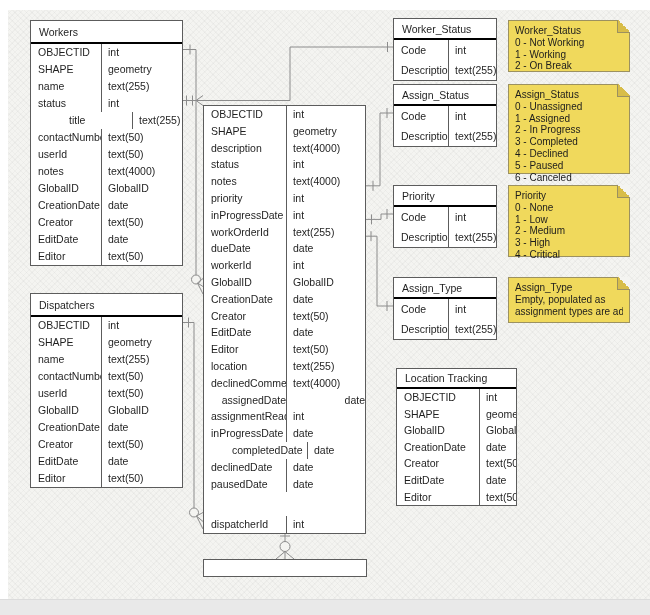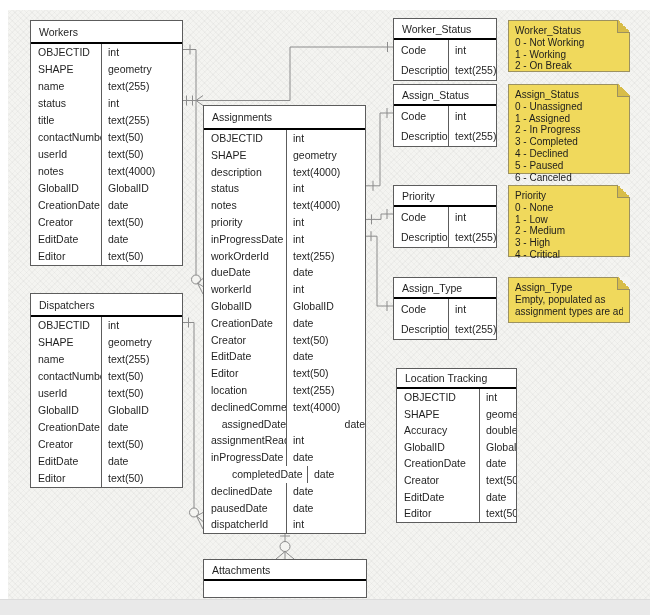--- a/index.html
+++ b/index.html
@@ -87,21 +87,21 @@
           <span class="ftype">geometry</span>
         </div>
         <div class="table-row" style="grid-template-columns: 70px 1fr; height: 17px; line-height: 17px;">
           <span class="fname">name</span>
           <span class="ftype">text(255)</span>
         </div>
         <div class="table-row" style="grid-template-columns: 70px 1fr; height: 17px; line-height: 17px;">
           <span class="fname">status</span>
           <span class="ftype">int</span>
         </div>
-        <div class="table-row" style="grid-template-columns: 70px 1fr; height: 17px; line-height: 17px;">
+        <div class="table-row" style="grid-template-columns: 70px 1fr; height: 17px; line-height: 17px; padding-left: 31px;">
           <span class="fname">title</span>
           <span class="ftype">text(255)</span>
         </div>
         <div class="table-row" style="grid-template-columns: 70px 1fr; height: 17px; line-height: 17px;">
           <span class="fname">contactNumber</span>
           <span class="ftype">text(50)</span>
         </div>
         <div class="table-row" style="grid-template-columns: 70px 1fr; height: 17px; line-height: 17px;">
           <span class="fname">userId</span>
           <span class="ftype">text(50)</span>
@@ -170,23 +170,20 @@
         <div class="table-row" style="grid-template-columns: 70px 1fr; height: 17px; line-height: 17px;">
           <span class="fname">EditDate</span>
           <span class="ftype">date</span>
         </div>
         <div class="table-row" style="grid-template-columns: 70px 1fr; height: 17px; line-height: 17px;">
           <span class="fname">Editor</span>
           <span class="ftype">text(50)</span>
         </div>
       </div>
       <div class="table" style="left: 203px; top: 105px; width: 163px;">
-        <div class="table-title" style="height: 22px;">
-          <span>Assignments</span>
-        </div>
         <div class="table-row" style="grid-template-columns: 82px 1fr; height: 16.8px; line-height: 16.8px;">
           <span class="fname">OBJECTID</span>
           <span class="ftype">int</span>
         </div>
         <div class="table-row" style="grid-template-columns: 82px 1fr; height: 16.8px; line-height: 16.8px;">
           <span class="fname">SHAPE</span>
           <span class="ftype">geometry</span>
         </div>
         <div class="table-row" style="grid-template-columns: 82px 1fr; height: 16.8px; line-height: 16.8px;">
           <span class="fname">description</span>
@@ -265,21 +262,21 @@
           <span class="ftype">date</span>
         </div>
         <div class="table-row" style="grid-template-columns: 82px 1fr; height: 16.8px; line-height: 16.8px;">
           <span class="fname">declinedDate</span>
           <span class="ftype">date</span>
         </div>
         <div class="table-row" style="grid-template-columns: 82px 1fr; height: 16.8px; line-height: 16.8px;">
           <span class="fname">pausedDate</span>
           <span class="ftype">date</span>
         </div>
-        <div class="table-row" style="grid-template-columns: 82px 1fr; height: 16.8px; line-height: 16.8px;">
+        <div class="table-row" style="grid-template-columns: 82px 1fr; height: 16.8px; line-height: 16.8px; margin-top: 24px;">
           <span class="fname">dispatcherId</span>
           <span class="ftype">int</span>
         </div>
       </div>
       <div class="table" style="left: 393px; top: 18px; width: 104px;">
         <div class="table-title" style="height: 19px;">
           <span>Worker_Status</span>
         </div>
         <div class="table-row" style="grid-template-columns: 54px 1fr; height: 20px; line-height: 20px;">
           <span class="fname">Code</span>
@@ -335,24 +332,20 @@
         </div>
         <div class="table-row" style="grid-template-columns: 82px 1fr; height: 16.6px; line-height: 16.6px;">
           <span class="fname">OBJECTID</span>
           <span class="ftype">int</span>
         </div>
         <div class="table-row" style="grid-template-columns: 82px 1fr; height: 16.6px; line-height: 16.6px;">
           <span class="fname">SHAPE</span>
           <span class="ftype">geometry</span>
         </div>
         <div class="table-row" style="grid-template-columns: 82px 1fr; height: 16.6px; line-height: 16.6px;">
-          <span class="fname">Accuracy</span>
-          <span class="ftype">double</span>
-        </div>
-        <div class="table-row" style="grid-template-columns: 82px 1fr; height: 16.6px; line-height: 16.6px;">
           <span class="fname">GlobalID</span>
           <span class="ftype">GlobalID</span>
         </div>
         <div class="table-row" style="grid-template-columns: 82px 1fr; height: 16.6px; line-height: 16.6px;">
           <span class="fname">CreationDate</span>
           <span class="ftype">date</span>
         </div>
         <div class="table-row" style="grid-template-columns: 82px 1fr; height: 16.6px; line-height: 16.6px;">
           <span class="fname">Creator</span>
           <span class="ftype">text(50)</span>
@@ -360,23 +353,20 @@
         <div class="table-row" style="grid-template-columns: 82px 1fr; height: 16.6px; line-height: 16.6px;">
           <span class="fname">EditDate</span>
           <span class="ftype">date</span>
         </div>
         <div class="table-row" style="grid-template-columns: 82px 1fr; height: 16.6px; line-height: 16.6px;">
           <span class="fname">Editor</span>
           <span class="ftype">text(50)</span>
         </div>
       </div>
       <div class="table" style="left: 203px; top: 559px; width: 164px;">
-        <div class="table-title" style="height: 19px;">
-          <span>Attachments</span>
-        </div>
         <div class="empty-row" style="height: 16px;"></div>
       </div>
       <div class="note" style="left: 508px; top: 20px; width: 122px; height: 52px;">
         <div class="fold"></div>
         <div class="note-line">Worker_Status</div>
         <div class="note-line">0 - Not Working</div>
         <div class="note-line">1 - Working</div>
         <div class="note-line">2 - On Break</div>
       </div>
       <div class="note" style="left: 508px; top: 84px; width: 122px; height: 90px;">

